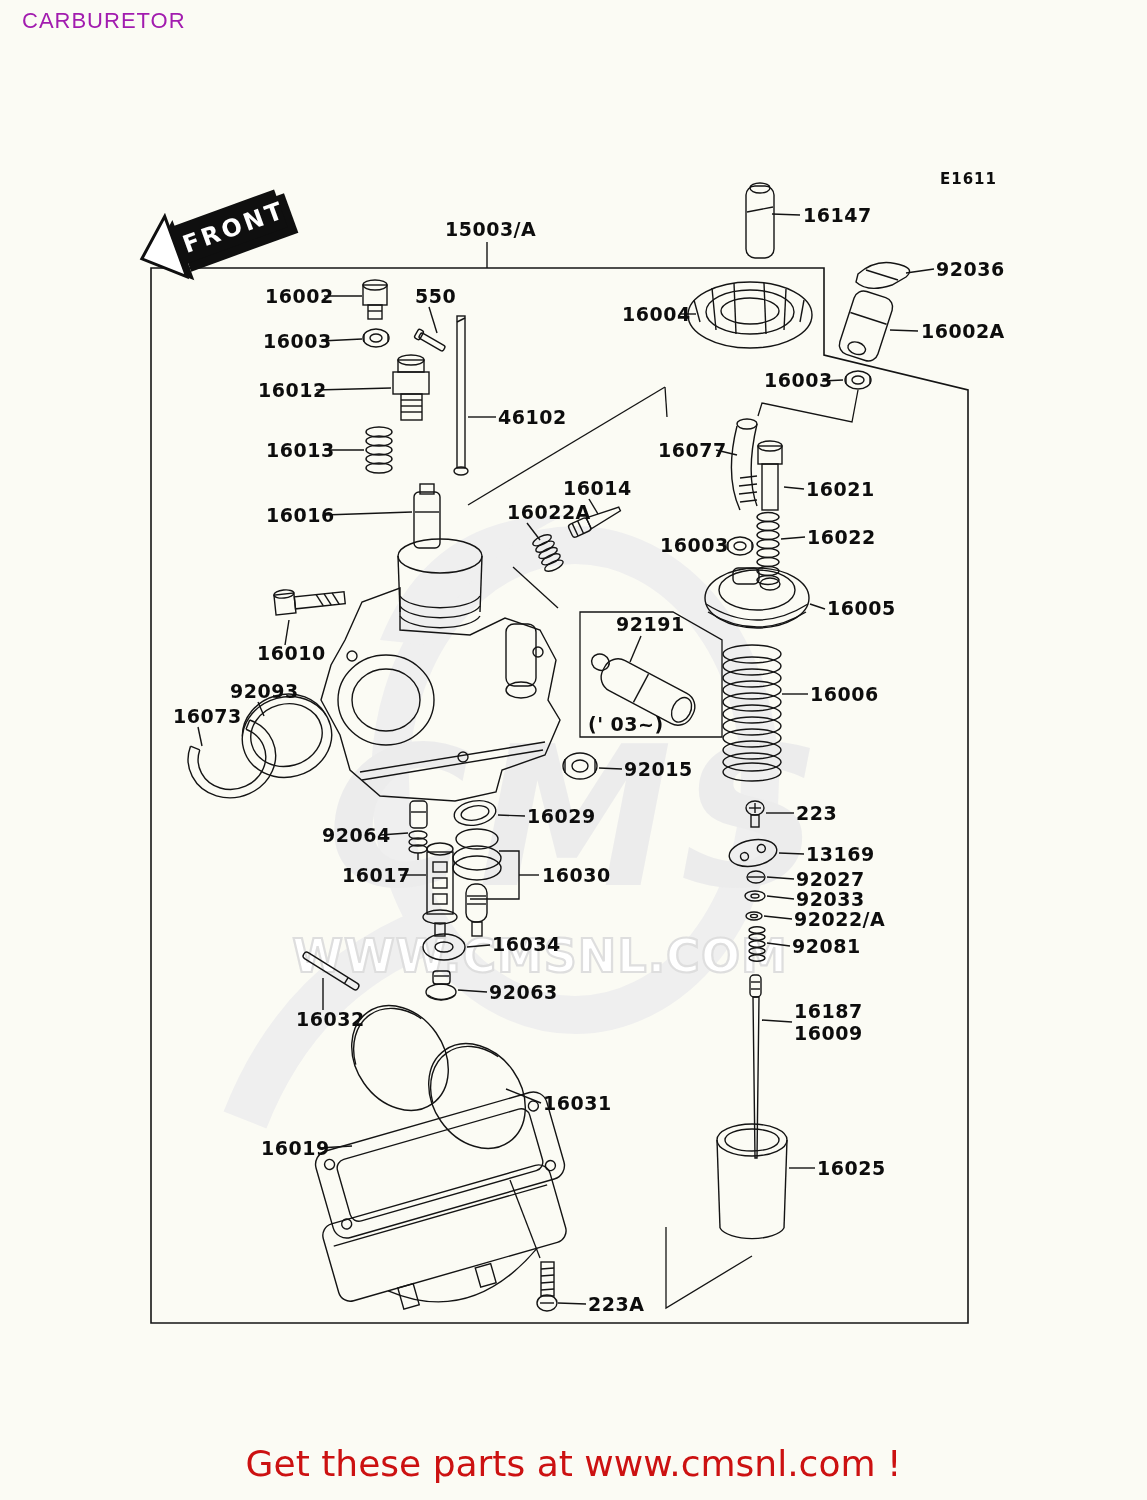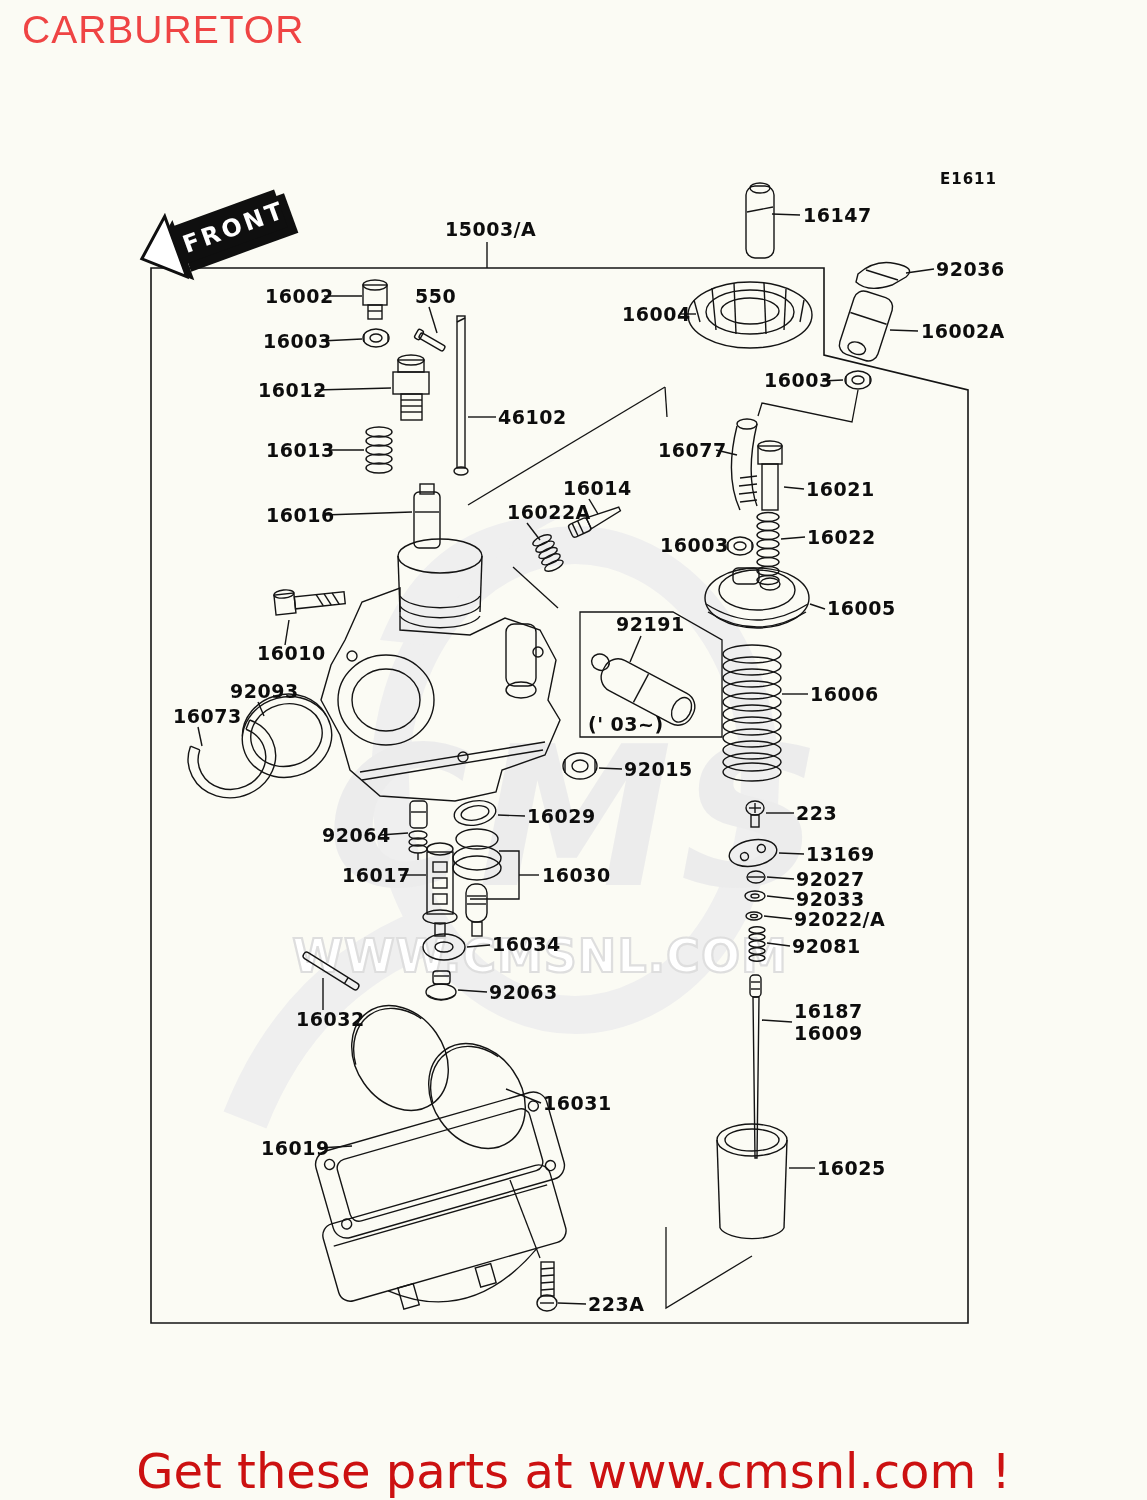--- a/index.html
+++ b/index.html
@@ -1,21 +1,21 @@
 <!DOCTYPE html>
 <html><head>
 <meta charset="utf-8">
 <style>
   html,body{margin:0;padding:0;}
   body{width:1147px;height:1500px;background:#fbfbf4;position:relative;overflow:hidden;
        font-family:"DejaVu Sans",sans-serif;}
   .page-title{position:absolute;left:22px;top:8px;font-family:"Liberation Sans",sans-serif;
-       font-size:39px;color:#ef4444;letter-spacing:1px;}
+       font-size:22px;color:#a21caf;letter-spacing:1px;}
   .footer-ad{position:absolute;left:0;top:1443px;width:1147px;text-align:center;
-       font-size:48px;color:#cc1111;font-family:"DejaVu Sans",sans-serif;}
+       font-size:36px;color:#cc1111;font-family:"DejaVu Sans",sans-serif;}
   svg{position:absolute;left:0;top:0;}
   text.lbl{font-family:"DejaVu Sans",sans-serif;font-weight:bold;font-size:19px;
        letter-spacing:0.5px;fill:#0d0d0d;}
   text.sm{font-family:"DejaVu Sans",sans-serif;font-weight:bold;font-size:15px;
        letter-spacing:1px;fill:#0d0d0d;}
   text.wm-big{font-family:"DejaVu Sans",sans-serif;font-weight:bold;font-style:italic;
        font-size:195px;letter-spacing:8px;fill:#ececec;}
   text.wm-url{font-family:"DejaVu Sans",sans-serif;font-weight:bold;font-size:46px;
        letter-spacing:1px;fill:#ffffff;stroke:#dedede;stroke-width:2.2px;}
   text.front-txt{font-family:"DejaVu Sans",sans-serif;font-weight:bold;font-size:24px;

